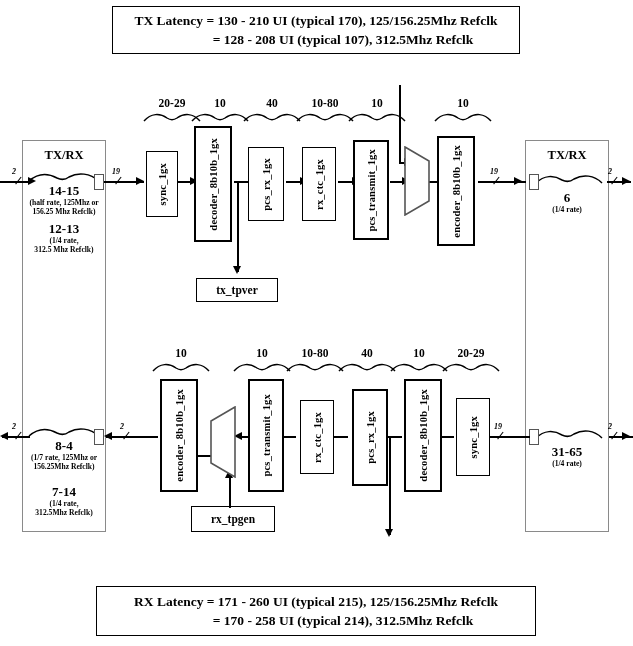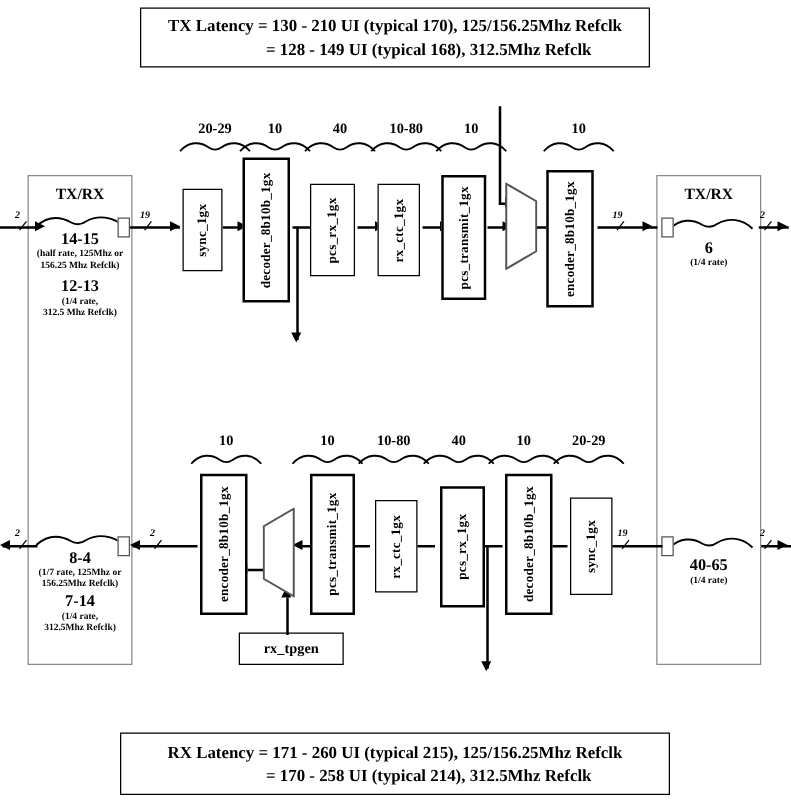--- a/index.html
+++ b/index.html
@@ -78,40 +78,40 @@
   
   .mux{position:absolute;}
 </style>
 </head>
 <body>
 
 <div class="stage">
 
   <div class="note" style="left:112px;top:6px;width:408px;height:48px;">
     <div>TX Latency = 130 - 210 UI (typical 170), 125/156.25Mhz Refclk</div>
-    <div class="l2">= 128 - 149 UI (typical 168), 312.5Mhz Refclk</div>
+    <div class="l2">= 128 - 208 UI (typical 107), 312.5Mhz Refclk</div>
   </div>
 
   <div class="rail" style="left:22px;top:140px;width:84px;height:392px;"></div>
   <div class="rail-title" style="left:22px;top:148px;width:84px;">TX/RX</div>
 
   <div class="railgrp" style="left:18px;top:183px;width:92px;">
     <div class="big">14-15</div>
     <div class="sml">(half rate, 125Mhz or</div>
     <div class="sml">156.25 Mhz Refclk)</div>
     <div class="big" style="margin-top:5px;">12-13</div>
     <div class="sml">(1/4 rate,</div>
     <div class="sml">312.5 Mhz Refclk)</div>
   </div>
 
   <div class="railgrp" style="left:18px;top:438px;width:92px;">
     <div class="big">8-4</div>
     <div class="sml">(1/7 rate, 125Mhz or</div>
     <div class="sml">156.25Mhz Refclk)</div>
-    <div class="big" style="margin-top:2px;text-align:center;">7-14</div>
+    <div class="big" style="margin-top:13px;text-align:center;">7-14</div>
     <div class="sml">(1/4 rate,</div>
     <div class="sml">312.5Mhz Refclk)</div>
   </div>
 
   <svg style="position:absolute;left:28px;top:172px;" width="72" height="12">
     <path d="M1 9 C 10 1, 20 1, 29 6 C 33 8, 37 8, 41 5 C 50 0, 62 1, 71 9" fill="none" stroke="#000" stroke-width="1.5"></path>
   </svg>
   <svg style="position:absolute;left:28px;top:427px;" width="72" height="12">
     <path d="M1 9 C 10 1, 20 1, 29 6 C 33 8, 37 8, 41 5 C 50 0, 62 1, 71 9" fill="none" stroke="#000" stroke-width="1.5"></path>
   </svg>
@@ -119,21 +119,21 @@
   <div class="port" style="left:94px;top:429px;width:10px;height:16px;"></div>
 
   <div class="rail" style="left:525px;top:140px;width:84px;height:392px;"></div>
   <div class="rail-title" style="left:525px;top:148px;width:84px;">TX/RX</div>
 
   <div class="railgrp" style="left:525px;top:190px;width:84px;">
     <div class="big">6</div>
     <div class="sml">(1/4 rate)</div>
   </div>
   <div class="railgrp" style="left:525px;top:444px;width:84px;">
-    <div class="big">40-65</div>
+    <div class="big">31-65</div>
     <div class="sml">(1/4 rate)</div>
   </div>
 
   <svg style="position:absolute;left:535px;top:174px;" width="68" height="12">
     <path d="M1 9 C 9 1, 19 1, 27 6 C 31 8, 35 8, 39 5 C 48 0, 59 1, 67 9" fill="none" stroke="#000" stroke-width="1.5"></path>
   </svg>
   <svg style="position:absolute;left:535px;top:429px;" width="68" height="12">
     <path d="M1 9 C 9 1, 19 1, 27 6 C 31 8, 35 8, 39 5 C 48 0, 59 1, 67 9" fill="none" stroke="#000" stroke-width="1.5"></path>
   </svg>
   <div class="port" style="left:529px;top:174px;width:10px;height:16px;"></div>
@@ -209,20 +209,23 @@
   <div class="bus" style="left:490px;top:167px;">19</div>
   <div class="tick" style="left:492px;top:180px;"></div>
 
   <div class="wire wh" style="left:607px;top:181px;width:24px;"></div>
   <div class="arrow ar-r" style="left:622px;top:177px;"></div>
   <div class="bus" style="left:608px;top:167px;">2</div>
   <div class="tick" style="left:610px;top:180px;"></div>
 
   <div class="wire wv" style="left:237px;top:182px;height:90px;"></div>
   <div class="arrow ar-d" style="left:233px;top:266px;"></div>
+  <div class="hbox" style="left:196px;top:278px;width:82px;height:24px;">
+    <span>tx_tpver</span>
+  </div>
 
   <div class="blk" style="left:146px;top:151px;width:32px;height:66px;">
     <span>sync_1gx</span>
   </div>
   <div class="blk thick" style="left:194px;top:126px;width:38px;height:116px;">
     <span>decoder_8b10b_1gx</span>
   </div>
   <div class="blk" style="left:248px;top:147px;width:36px;height:74px;">
     <span>pcs_rx_1gx</span>
   </div>

